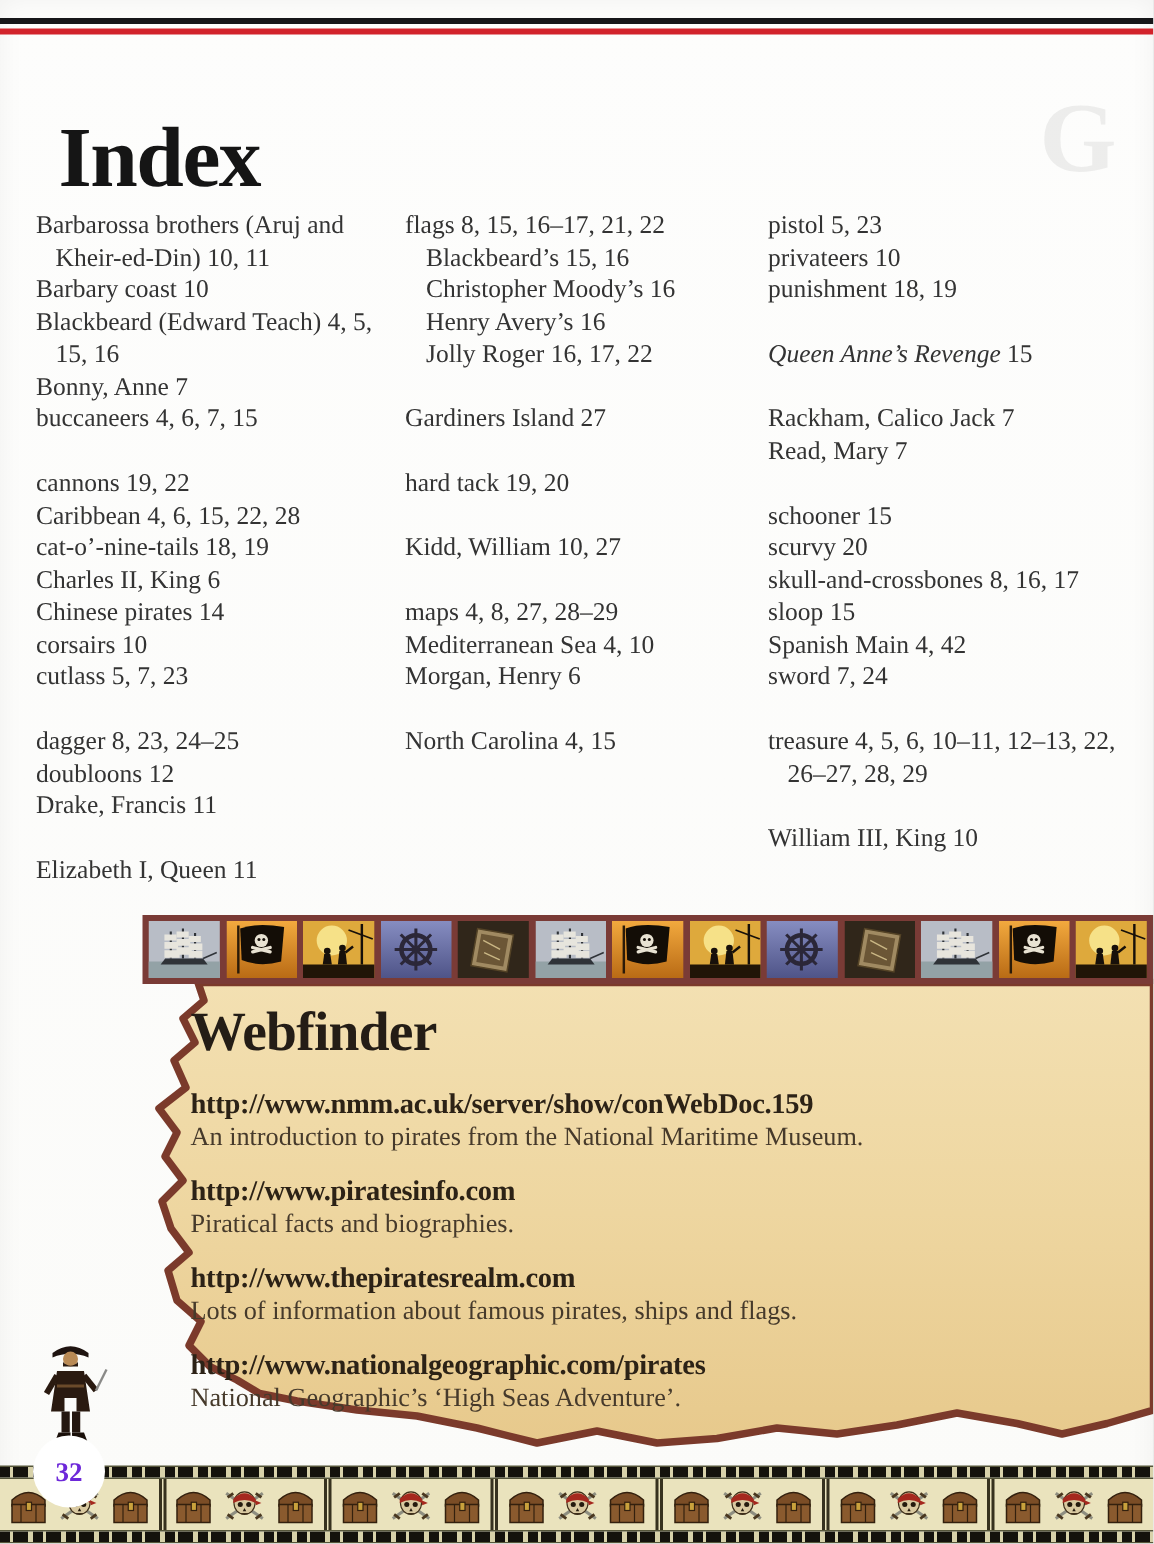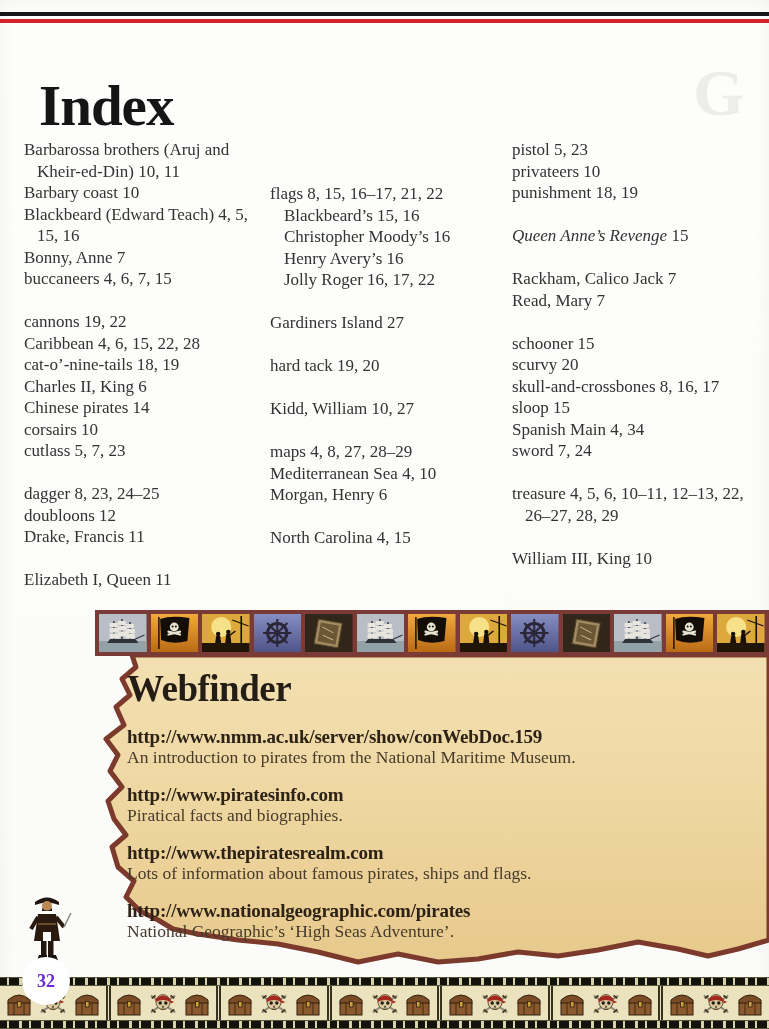--- a/index.html
+++ b/index.html
@@ -12,21 +12,21 @@
   .rule-red{top:19px;height:4px;background:#d2232b;}
   
   .ghost{position:absolute;left:693px;top:55px;font-size:66px;font-weight:bold;
          color:rgba(130,130,130,0.13);letter-spacing:2px;}
   
   .title{position:absolute;left:22px;top:60px;margin:17px;font-size:57px;font-weight:700;
          color:#151515;letter-spacing:-1px;line-height:1;}
   
   .ix-col{position:absolute;top:139px;font-size:17px;line-height:21.5px;color:#333;}
   .ix-col-1{left:24px;width:226px;}
-  .ix-col-2{left:270px;width:230px;margin-top:44px;}
+  .ix-col-2{left:270px;width:230px;}
   .ix-col-3{left:512px;width:250px;}
   .ix-group{margin:0 0 21.5px 0;}
   .ix-entry{margin:0;padding-left:13px;text-indent:-13px;}
   .ix-entry.sub{padding-left:27px;text-indent:-13px;}
   
   .filmstrip{position:absolute;left:95px;top:610px;width:674px;height:46px;
              background:#7a3b36;display:flex;gap:4px;padding:4px;box-sizing:border-box;z-index:3;}
   .fs-tile{flex:1;height:38px;min-width:0;}
   .fs-tile svg{width:100%;height:100%;display:block;}
   
@@ -128,21 +128,21 @@
       </div>
       <div class="ix-group">
         <p class="ix-entry">Rackham, Calico Jack 7</p>
         <p class="ix-entry">Read, Mary 7</p>
       </div>
       <div class="ix-group">
         <p class="ix-entry">schooner 15</p>
         <p class="ix-entry">scurvy 20</p>
         <p class="ix-entry">skull-and-crossbones 8, 16, 17</p>
         <p class="ix-entry">sloop 15</p>
-        <p class="ix-entry">Spanish Main 4, 34</p>
+        <p class="ix-entry">Spanish Main 4, 42</p>
         <p class="ix-entry">sword 7, 24</p>
       </div>
       <div class="ix-group">
         <p class="ix-entry">treasure 4, 5, 6, 10–11, 12–13, 22, 26–27, 28, 29</p>
       </div>
       <div class="ix-group">
         <p class="ix-entry">William III, King 10</p>
       </div>
     </div>
 

